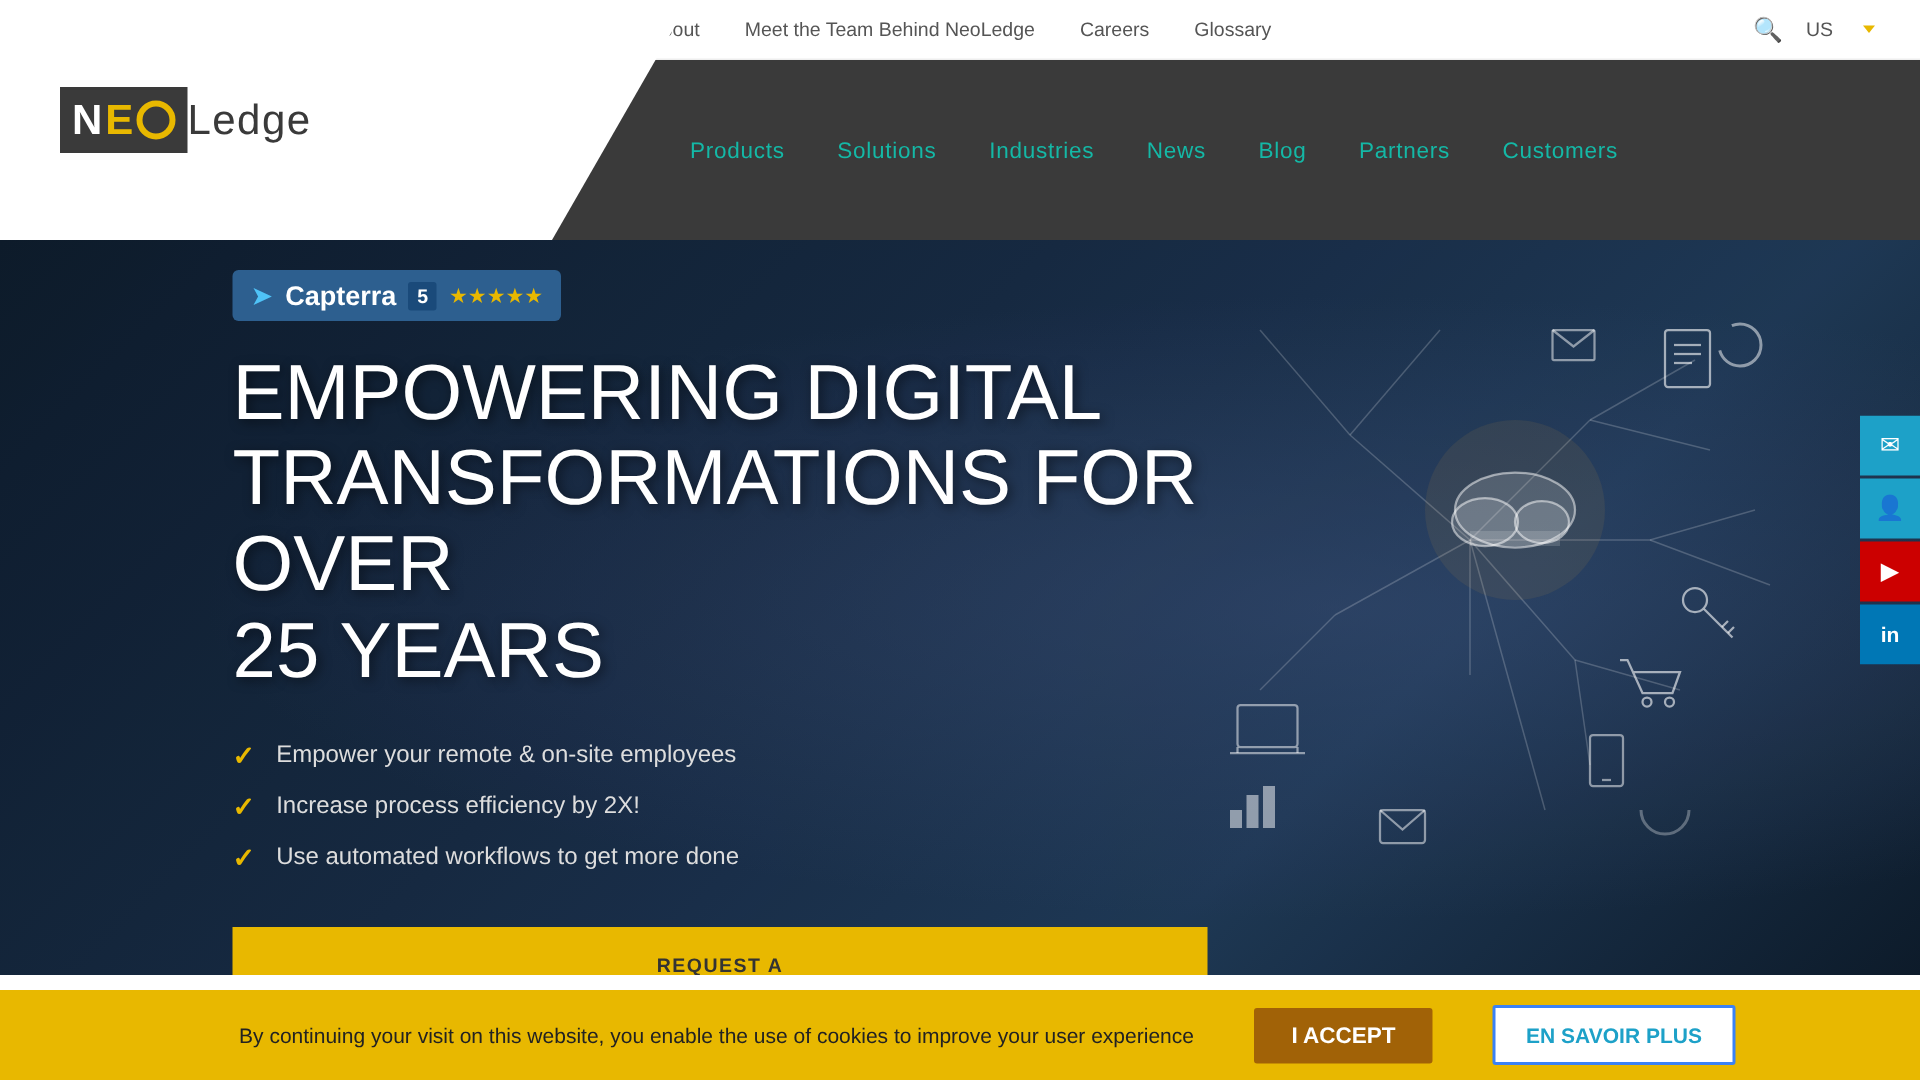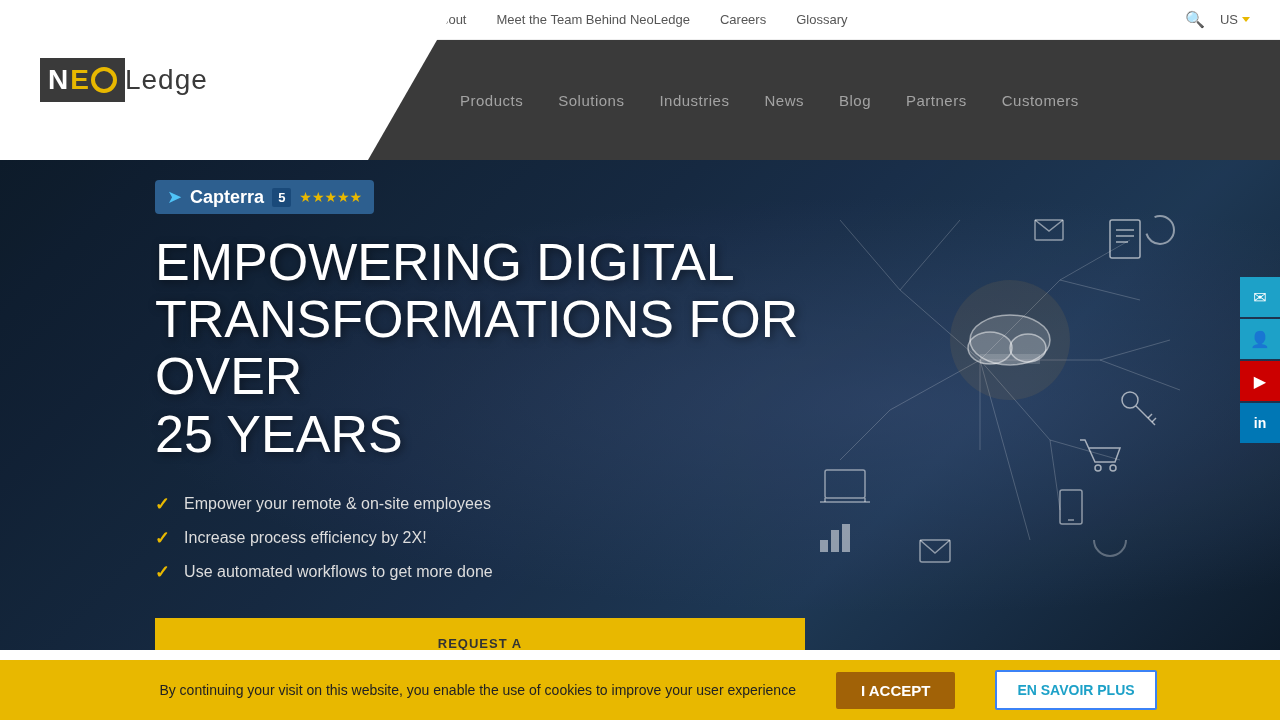--- a/index.html
+++ b/index.html
@@ -33,21 +33,21 @@
       gap: 15px;
     }
     .search-icon-btn {
       cursor: pointer;
       color: #555;
       font-size: 16px;
     }
     .lang-selector {
       display: flex;
       align-items: center;
-      gap: 4px;
+      gap: 20px;
       font-size: 13px;
       color: #555;
       cursor: pointer;
     }
     .lang-arrow {
       width: 0; height: 0;
       border-left: 4px solid transparent;
       border-right: 4px solid transparent;
       border-top: 5px solid #e8b800;
     }
@@ -110,21 +110,21 @@
       color: #3a3a3a;
       letter-spacing: 1px;
     }
     .nav-links {
       margin-left: 420px;
       display: flex;
       gap: 35px;
       align-items: center;
     }
     .nav-links a {
-      color: #a3a3a3;
+      color: #14b8a6;
       text-decoration: none;
       font-size: 15px;
       font-weight: 400;
       letter-spacing: 0.5px;
     }
 
     
     .hero {
       width: 1280px;
       height: 490px;

